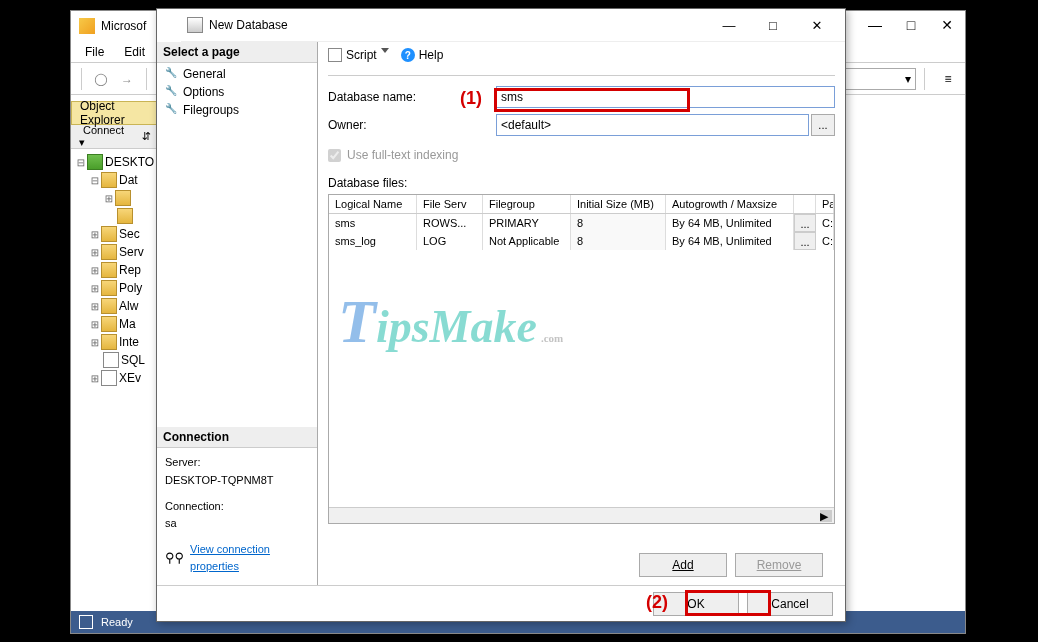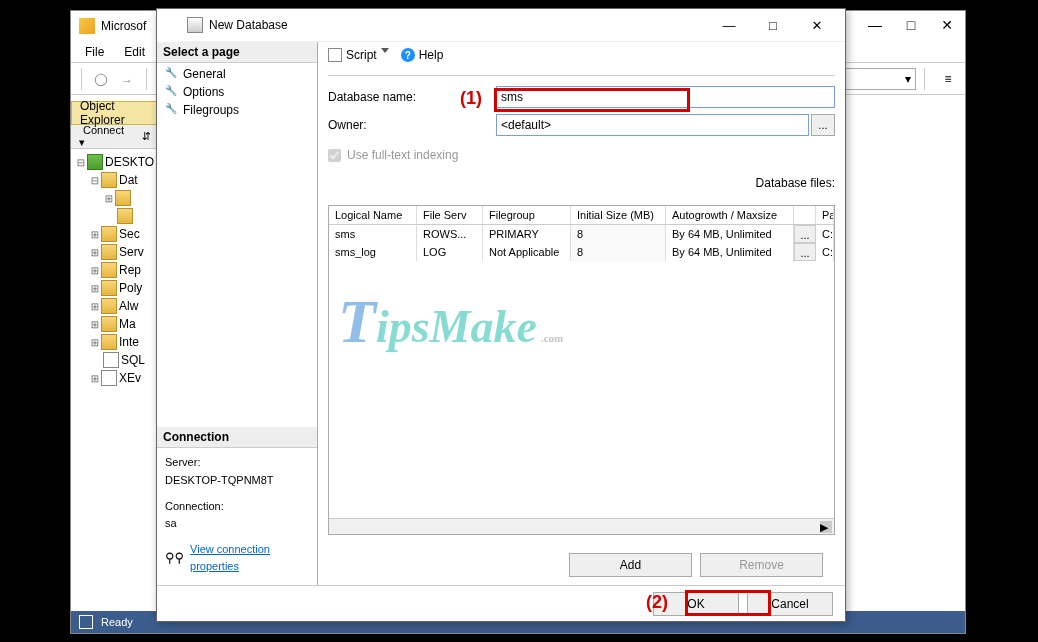--- a/index.html
+++ b/index.html
@@ -68,36 +68,36 @@
   
   .form-row { display: flex; align-items: center; margin-bottom: 6px; }
   .form-row label { width: 168px; }
   .form-row .field { flex: 1; display: flex; gap: 2px; }
   .form-row input[type=text] { height: 22px; border: 1px solid #7a9fd8; padding: 0 4px; font-size: 12px; width: 100%; }
   .ellipsis-btn { width: 26px; height: 22px; border: 1px solid #aaa; background: #efefef; font-size: 11px; display: flex; align-items: center; justify-content: center; }
   
   .checkbox-row { display: flex; align-items: center; gap: 6px; color: #999; margin: 6px 0 14px 0; }
   .checkbox-row input { pointer-events: none; }
   
-  .files-label { margin-bottom: 15px; text-align: right; }
+  .files-label { margin-bottom: 4px; }
   .files-table { border: 1px solid #aaa; font-size: 11px; height: 330px; position: relative; background: #fff; }
   .ft-scroll { position: absolute; bottom: 0; left: 0; right: 0; height: 16px; background: #f0f0f0; border-top: 1px solid #ccc; display: flex; align-items: center; justify-content: flex-end; padding-right: 2px; }
   .ft-scroll .thumb { width: 12px; height: 12px; background: #ccc; }
   .ft-hdr { display: flex; background: #fff; border-bottom: 1px solid #ccc; }
   .ft-hdr div, .ft-row div { padding: 3px 6px; border-right: 1px solid #ddd; overflow: hidden; white-space: nowrap; }
   .ft-row { display: flex; }
   .c-name { width: 88px; } .c-type { width: 66px; } .c-fg { width: 88px; } .c-size { width: 95px; } .c-auto { width: 128px; } .c-btn { width: 22px; } .c-path { width: 18px; }
   .ft-row .c-size { background: #f9f9f9; }
   .ft-row .c-btn { background: #efefef; border: 1px solid #ccc; text-align: center; padding: 0; height: 18px; line-height: 18px; }
   
   .dialog-footer { position: absolute; bottom: 0; left: 0; right: 0; height: 36px; border-top: 1px solid #ccc; display: flex; align-items: center; justify-content: flex-end; padding: 8px 12px; gap: 8px; background: #fff; }
   .btn { width: 86px; height: 24px; border: 1px solid #aaa; background: #efefef; font-size: 12px; }
   .btn:disabled { color: #999; }
   .btn-row-above { position: absolute; bottom: 44px; right: 22px; display: flex; gap: 8px; }
-  .btn-row-above .btn { width: 123px; }
+  .btn-row-above .btn { width: 88px; text-decoration: underline; }
   
   
   .highlight { position: absolute; border: 3px solid #d40000; pointer-events: none; }
   .hl-label { position: absolute; color: #d40000; font-weight: bold; font-size: 18px; }
   
   
   .watermark { position: absolute; left: 338px; top: 286px; font-size: 46px; font-weight: bold; font-style: italic; opacity: 0.5; font-family: Georgia, serif; pointer-events: none; display: flex; align-items: baseline; }
   .watermark .t { color: #2a7fd6; font-size: 62px; display: inline-block; }
   .watermark .rest { color: #14b8a6; }
   .watermark .com { color: #888; font-size: 11px; font-style: normal; margin-left: 4px; }

